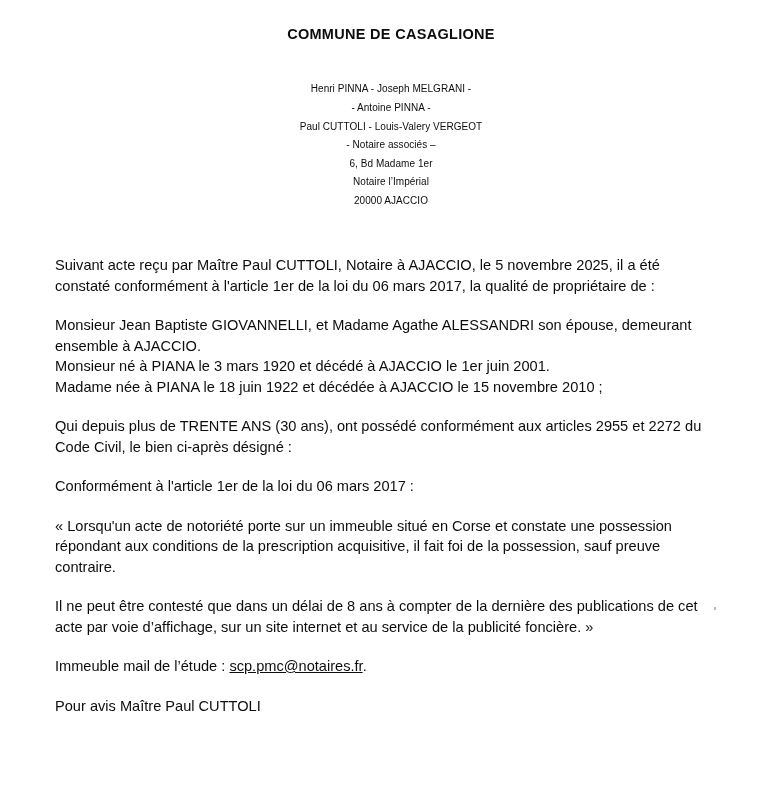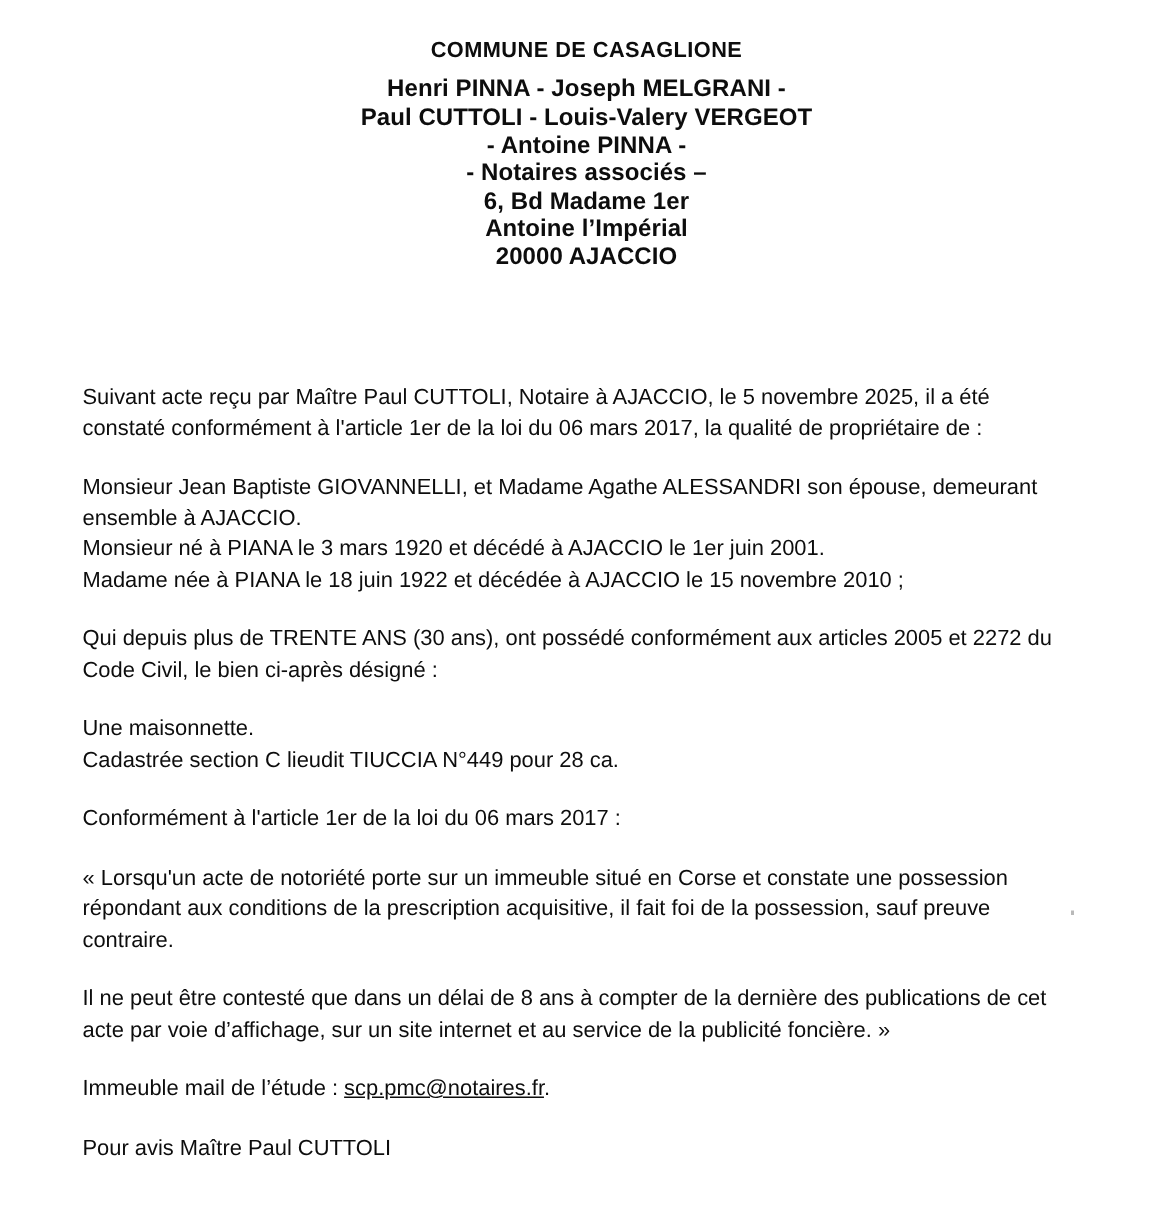--- a/index.html
+++ b/index.html
@@ -39,23 +39,23 @@
     line-height: 1.2;
   }
   .title-sub {
     font-size: 14.5px;
     font-weight: bold;
     letter-spacing: 0.3px;
     line-height: 1.2;
     margin-top: 25px;
   }
   .notary-block {
-    margin-top: 8px;
-    font-size: 16px;
-    font-weight: bold;
+    margin-top: 37px;
+    font-size: 10px;
+    font-weight: normal;
     line-height: 18.6px;
     letter-spacing: 0.05px;
   }
   .notary-block div {
     white-space: pre;
   }
 
   
   .body {
     position: absolute;
@@ -88,42 +88,40 @@
 
 <div class="page">
 
   <div class="header">
 
     <div class="title-main">COMMUNE DE CASAGLIONE</div>
 
 
     <div class="notary-block">
       <div>Henri PINNA - Joseph MELGRANI -</div>
+      <div>- Antoine PINNA -</div>
       <div>Paul CUTTOLI - Louis-Valery VERGEOT</div>
-      <div>- Antoine PINNA -</div>
-      <div>- Notaires associés –</div>
+      <div>- Notaire associés –</div>
       <div>6, Bd Madame 1er</div>
-      <div>Antoine l’Impérial</div>
+      <div>Notaire l’Impérial</div>
       <div>20000 AJACCIO</div>
     </div>
   </div>
 
   <div class="body">
 
     <p class="para">Suivant acte reçu par Maître Paul CUTTOLI, Notaire à AJACCIO, le 5 novembre 2025, il a été constaté conformément à l'article 1er de la loi du 06 mars 2017, la qualité de propriétaire de :</p>
 
     <p class="para">Monsieur Jean Baptiste GIOVANNELLI, et Madame Agathe ALESSANDRI son épouse, demeurant ensemble à AJACCIO.
 Monsieur né à PIANA le 3 mars 1920 et décédé à AJACCIO le 1er juin 2001.
 Madame née à PIANA le 18 juin 1922 et décédée à AJACCIO le 15 novembre 2010 ;</p>
 
-    <p class="para">Qui depuis plus de TRENTE ANS (30 ans), ont possédé conformément aux articles 2005 et 2272 du Code Civil, le bien ci-après désigné :</p>
+    <p class="para">Qui depuis plus de TRENTE ANS (30 ans), ont possédé conformément aux articles 2955 et 2272 du Code Civil, le bien ci-après désigné :</p>
 
 
-    <p class="para">Une maisonnette.
-Cadastrée section C lieudit TIUCCIA N°449 pour 28 ca.</p>
 
     <p class="para">Conformément à l'article 1er de la loi du 06 mars 2017 :</p>
 
     <p class="para">« Lorsqu'un acte de notoriété porte sur un immeuble situé en Corse et constate une possession répondant aux conditions de la prescription acquisitive, il fait foi de la possession, sauf preuve contraire.</p>
 
     <p class="para">Il ne peut être contesté que dans un délai de 8 ans à compter de la dernière des publications de cet acte par voie d’affichage, sur un site internet et au service de la publicité foncière. »</p>
 
     <p class="para"><span>Immeuble mail de l’étude : </span><span class="mail-link">scp.pmc@notaires.fr</span><span>.</span></p>
 
     <p class="para">Pour avis Maître Paul CUTTOLI</p>

